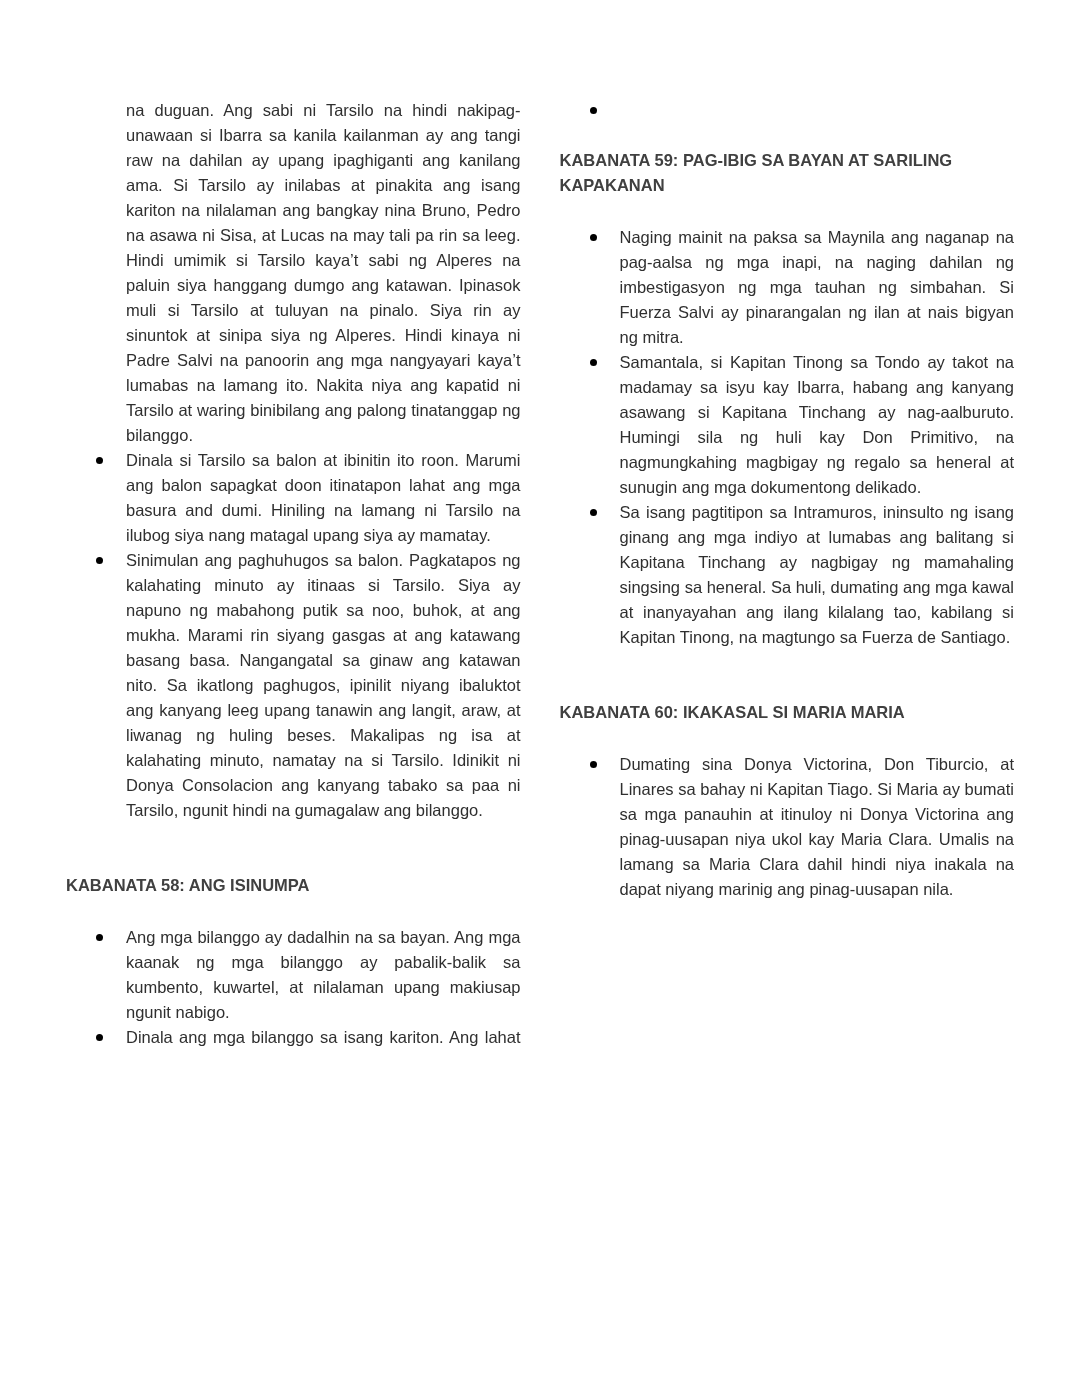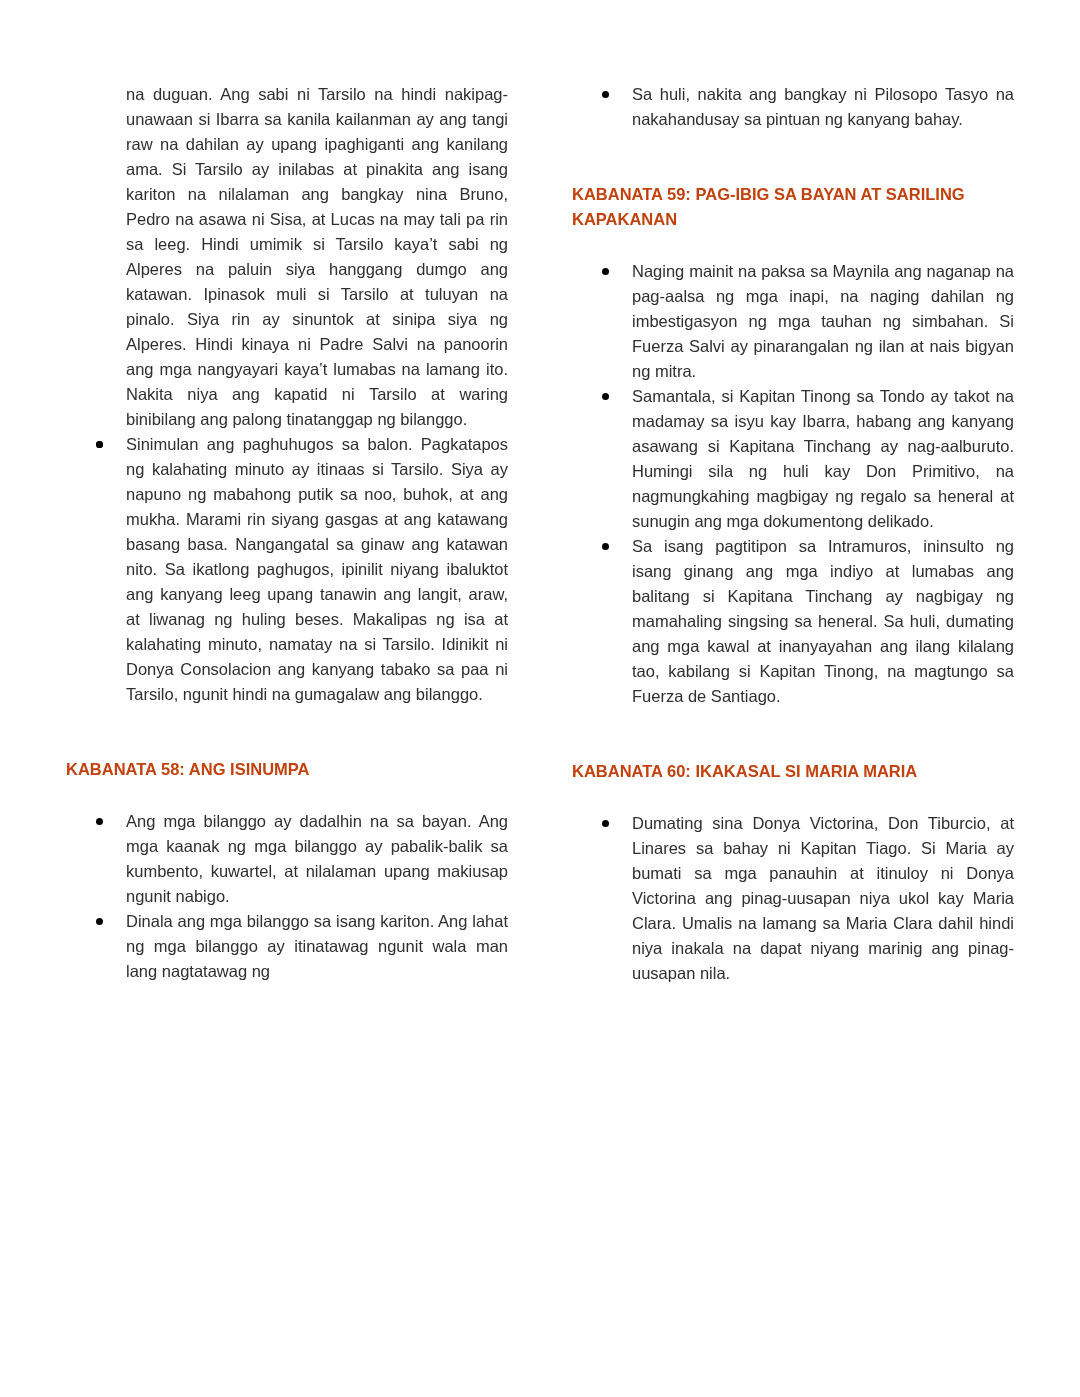--- a/index.html
+++ b/index.html
@@ -4,26 +4,26 @@
 <style>
   html, body {
     margin: 0;
     padding: 0;
     background: #ffffff;
   }
   .page {
     position: relative;
     width: 1080px;
     height: 1031px;
-    margin: 0 auto;
+    margin: 16px auto;
     background: #ffffff;
     box-sizing: border-box;
     padding: 82px 66px 40px 66px;
     display: flex;
-    gap: 64px;
+    gap: 39px;
     overflow: hidden;
     font-family: "Liberation Sans", "DejaVu Sans", sans-serif;
     font-size: 16.5px;
     line-height: 25px;
     color: #2f2f2f;
   }
   .column {
     flex: 1 1 0;
     min-width: 0;
   }
@@ -43,42 +43,42 @@
     top: 9px;
     width: 7px;
     height: 7px;
     border-radius: 50%;
     background: #000000;
   }
   h2.heading {
     font-size: 16.5px;
     line-height: 25px;
     font-weight: bold;
-    color: #c2410c;
+    color: #404040;
     margin: 50px 0 27px 0;
     text-align: left;
   }
   h2.heading:first-child {
     margin-top: 0;
   }
 </style>
 </head>
 <body>
 
 <div class="page">
   <div class="column">
       <div class="block continuation"><span>na duguan. Ang sabi ni Tarsilo na hindi nakipag-unawaan si Ibarra sa kanila kailanman ay ang tangi raw na dahilan ay upang ipaghiganti ang kanilang ama. Si Tarsilo ay inilabas at pinakita ang isang kariton na nilalaman ang bangkay nina Bruno, Pedro na asawa ni Sisa, at Lucas na may tali pa rin sa leeg. Hindi umimik si Tarsilo kaya’t sabi ng Alperes na paluin siya hanggang dumgo ang katawan. Ipinasok muli si Tarsilo at tuluyan na pinalo. Siya rin ay sinuntok at sinipa siya ng Alperes. Hindi kinaya ni Padre Salvi na panoorin ang mga nangyayari kaya’t lumabas na lamang ito. Nakita niya ang kapatid ni Tarsilo at waring binibilang ang palong tinatanggap ng bilanggo.</span></div>
-      <div class="block bullet"><span class="marker"></span></div>
+      <div class="block bullet"><span class="marker"></span><span>Dinala si Tarsilo sa balon at ibinitin ito roon. Marumi ang balon sapagkat doon itinatapon lahat ang mga basura and dumi. Hiniling na lamang ni Tarsilo na ilubog siya nang matagal upang siya ay mamatay.</span></div>
       <div class="block bullet"><span class="marker"></span><span>Sinimulan ang paghuhugos sa balon. Pagkatapos ng kalahating minuto ay itinaas si Tarsilo. Siya ay napuno ng mabahong putik sa noo, buhok, at ang mukha. Marami rin siyang gasgas at ang katawang basang basa. Nangangatal sa ginaw ang katawan nito. Sa ikatlong paghugos, ipinilit niyang ibaluktot ang kanyang leeg upang tanawin ang langit, araw, at liwanag ng huling beses. Makalipas ng isa at kalahating minuto, namatay na si Tarsilo. Idinikit ni Donya Consolacion ang kanyang tabako sa paa ni Tarsilo, ngunit hindi na gumagalaw ang bilanggo.</span></div>
       <h2 class="heading">KABANATA 58: ANG ISINUMPA</h2>
       <div class="block bullet"><span class="marker"></span><span>Ang mga bilanggo ay dadalhin na sa bayan. Ang mga kaanak ng mga bilanggo ay pabalik-balik sa kumbento, kuwartel, at nilalaman upang makiusap ngunit nabigo.</span></div>
       <div class="block bullet"><span class="marker"></span><span>Dinala ang mga bilanggo sa isang kariton. Ang lahat ng mga bilanggo ay itinatawag ngunit wala man lang nagtatawag ng</span></div>
     </div>
   <div class="column">
-      <div class="block bullet"><span class="marker"></span><span>Sa huli, nakita ang bangkay ni Pilosopo Tasyo na nakahandusay sa pintuan ng kanyang bahay.</span></div>
+      <div class="block bullet"><span class="marker"></span></div>
       <h2 class="heading">KABANATA 59: PAG-IBIG SA BAYAN AT SARILING KAPAKANAN</h2>
       <div class="block bullet"><span class="marker"></span><span>Naging mainit na paksa sa Maynila ang naganap na pag-aalsa ng mga inapi, na naging dahilan ng imbestigasyon ng mga tauhan ng simbahan. Si Fuerza Salvi ay pinarangalan ng ilan at nais bigyan ng mitra.</span></div>
       <div class="block bullet"><span class="marker"></span><span>Samantala, si Kapitan Tinong sa Tondo ay takot na madamay sa isyu kay Ibarra, habang ang kanyang asawang si Kapitana Tinchang ay nag-aalburuto. Humingi sila ng huli kay Don Primitivo, na nagmungkahing magbigay ng regalo sa heneral at sunugin ang mga dokumentong delikado.</span></div>
       <div class="block bullet"><span class="marker"></span><span>Sa isang pagtitipon sa Intramuros, ininsulto ng isang ginang ang mga indiyo at lumabas ang balitang si Kapitana Tinchang ay nagbigay ng mamahaling singsing sa heneral. Sa huli, dumating ang mga kawal at inanyayahan ang ilang kilalang tao, kabilang si Kapitan Tinong, na magtungo sa Fuerza de Santiago.</span></div>
       <h2 class="heading">KABANATA 60: IKAKASAL SI MARIA MARIA</h2>
       <div class="block bullet"><span class="marker"></span><span>Dumating sina Donya Victorina, Don Tiburcio, at Linares sa bahay ni Kapitan Tiago. Si Maria ay bumati sa mga panauhin at itinuloy ni Donya Victorina ang pinag-uusapan niya ukol kay Maria Clara. Umalis na lamang sa Maria Clara dahil hindi niya inakala na dapat niyang marinig ang pinag-uusapan nila.</span></div>
     </div>
 </div>
 
 </body></html>

